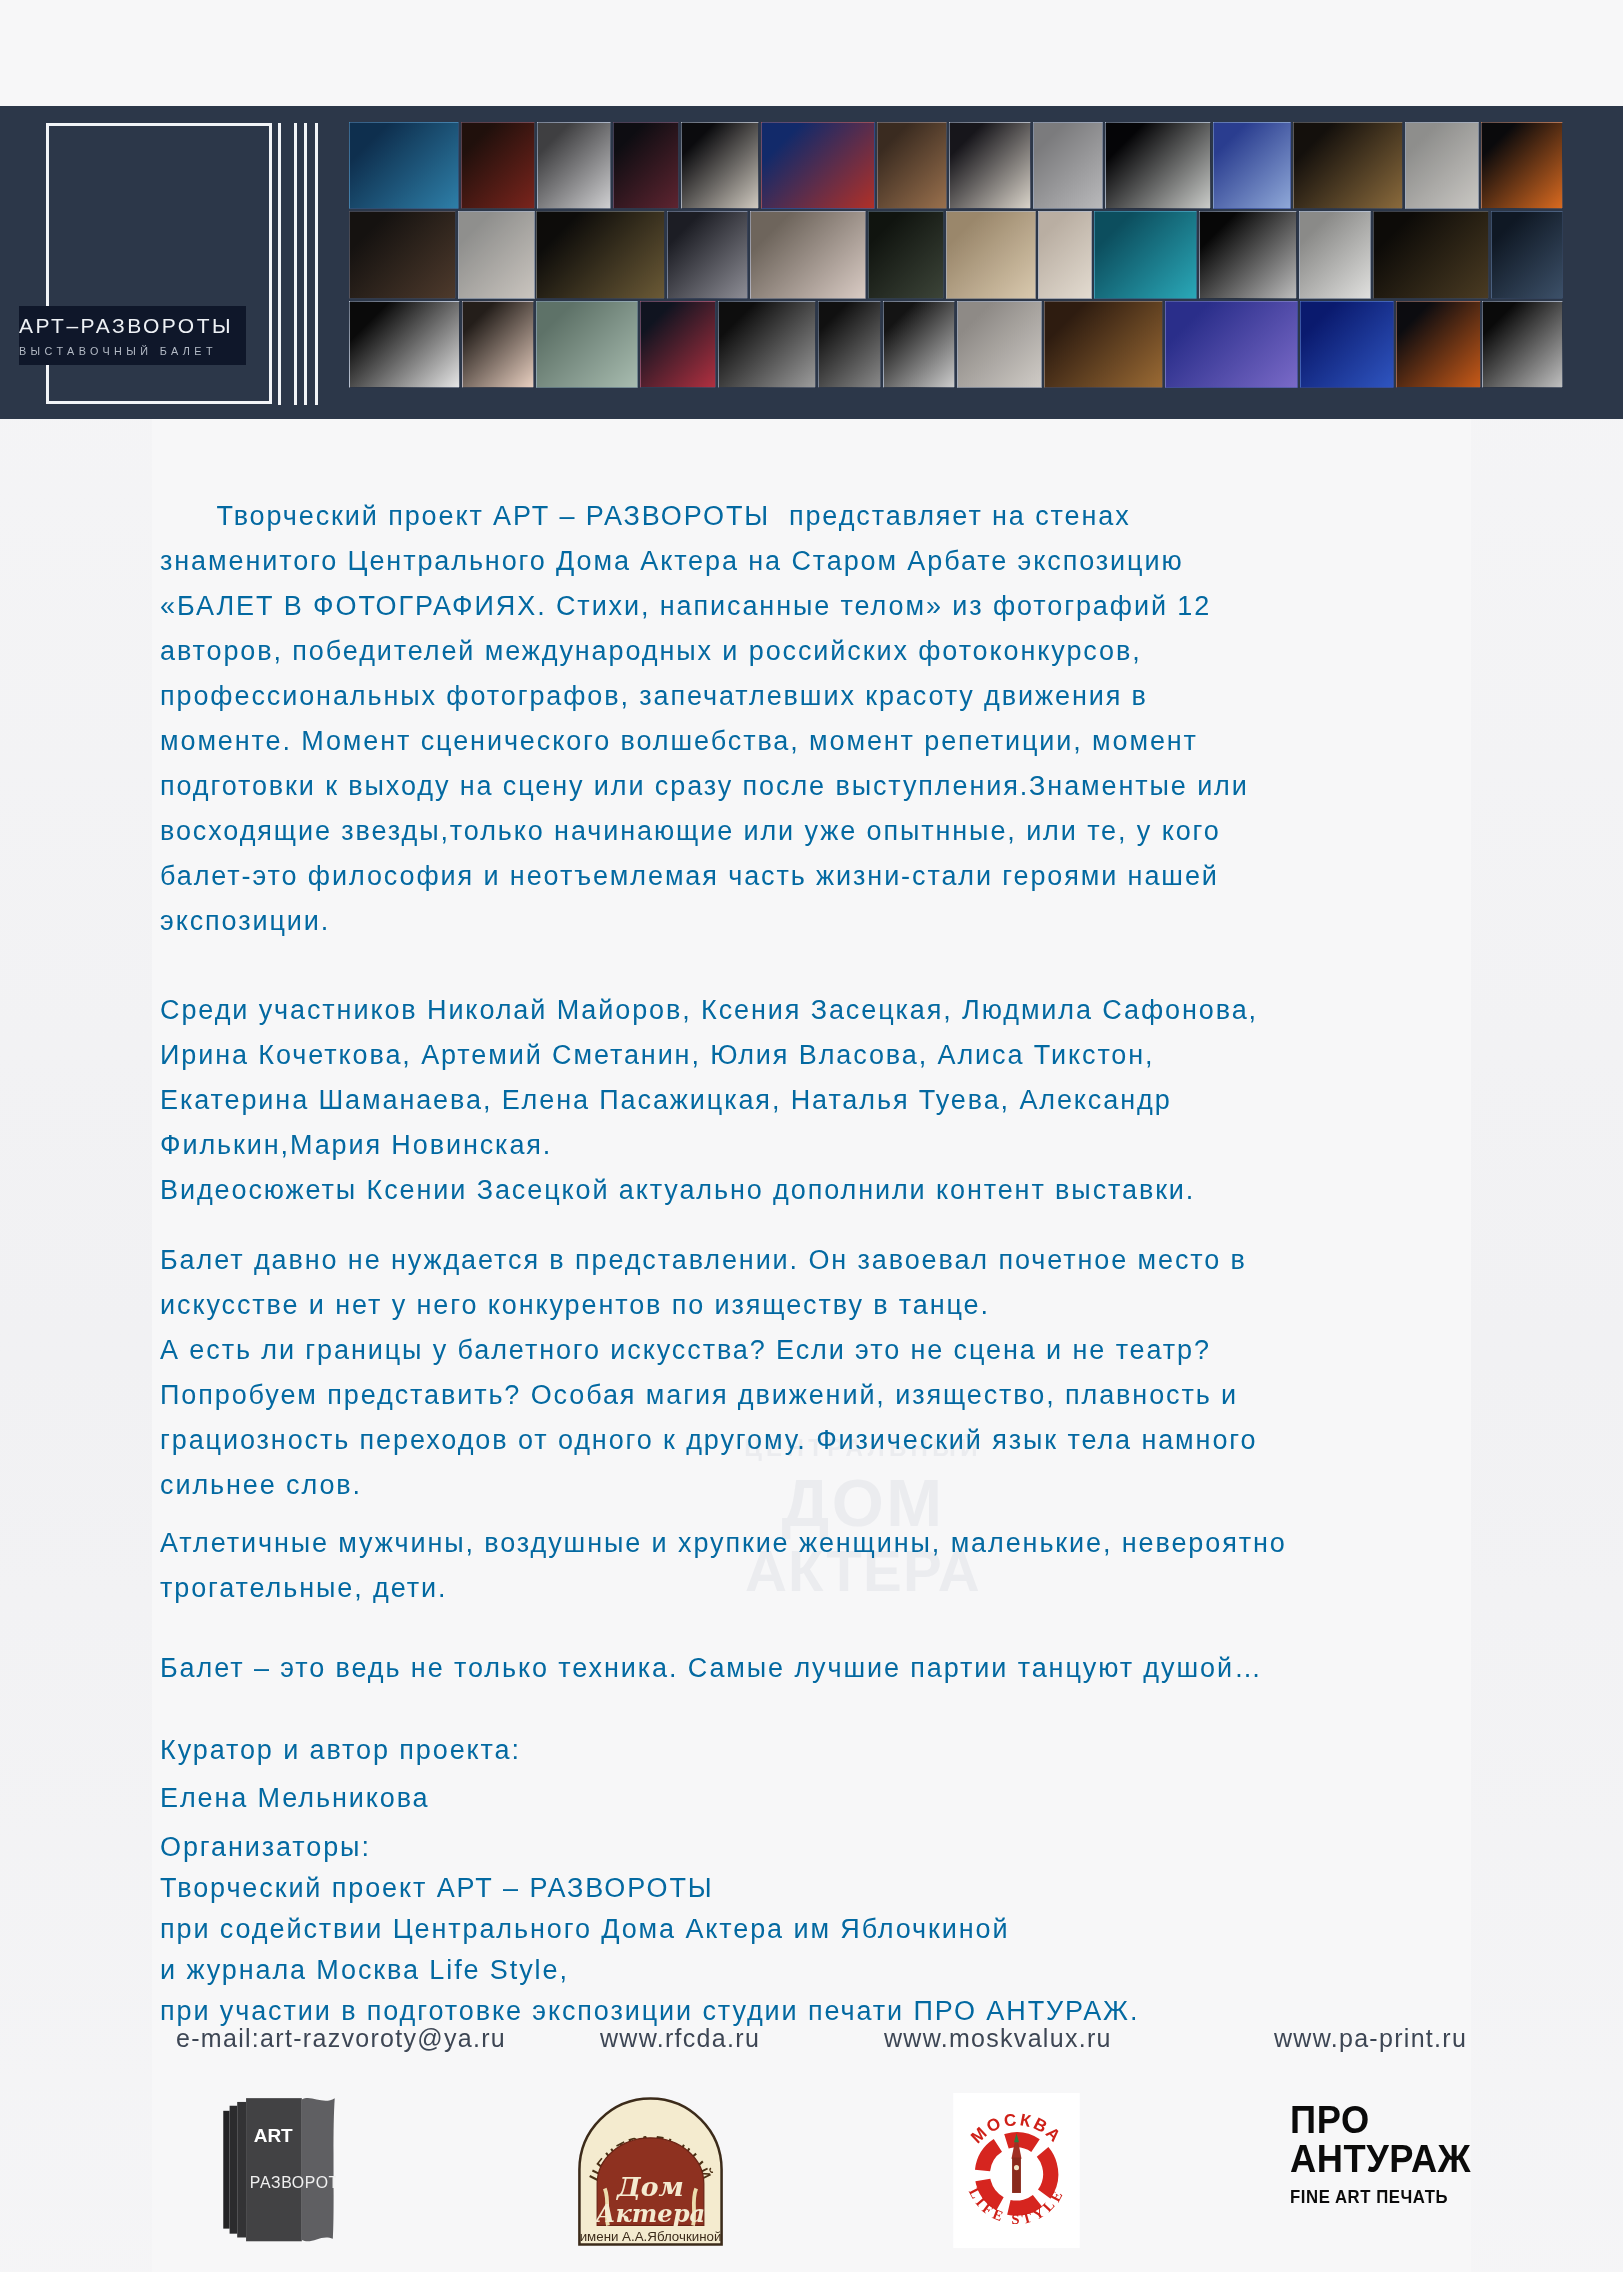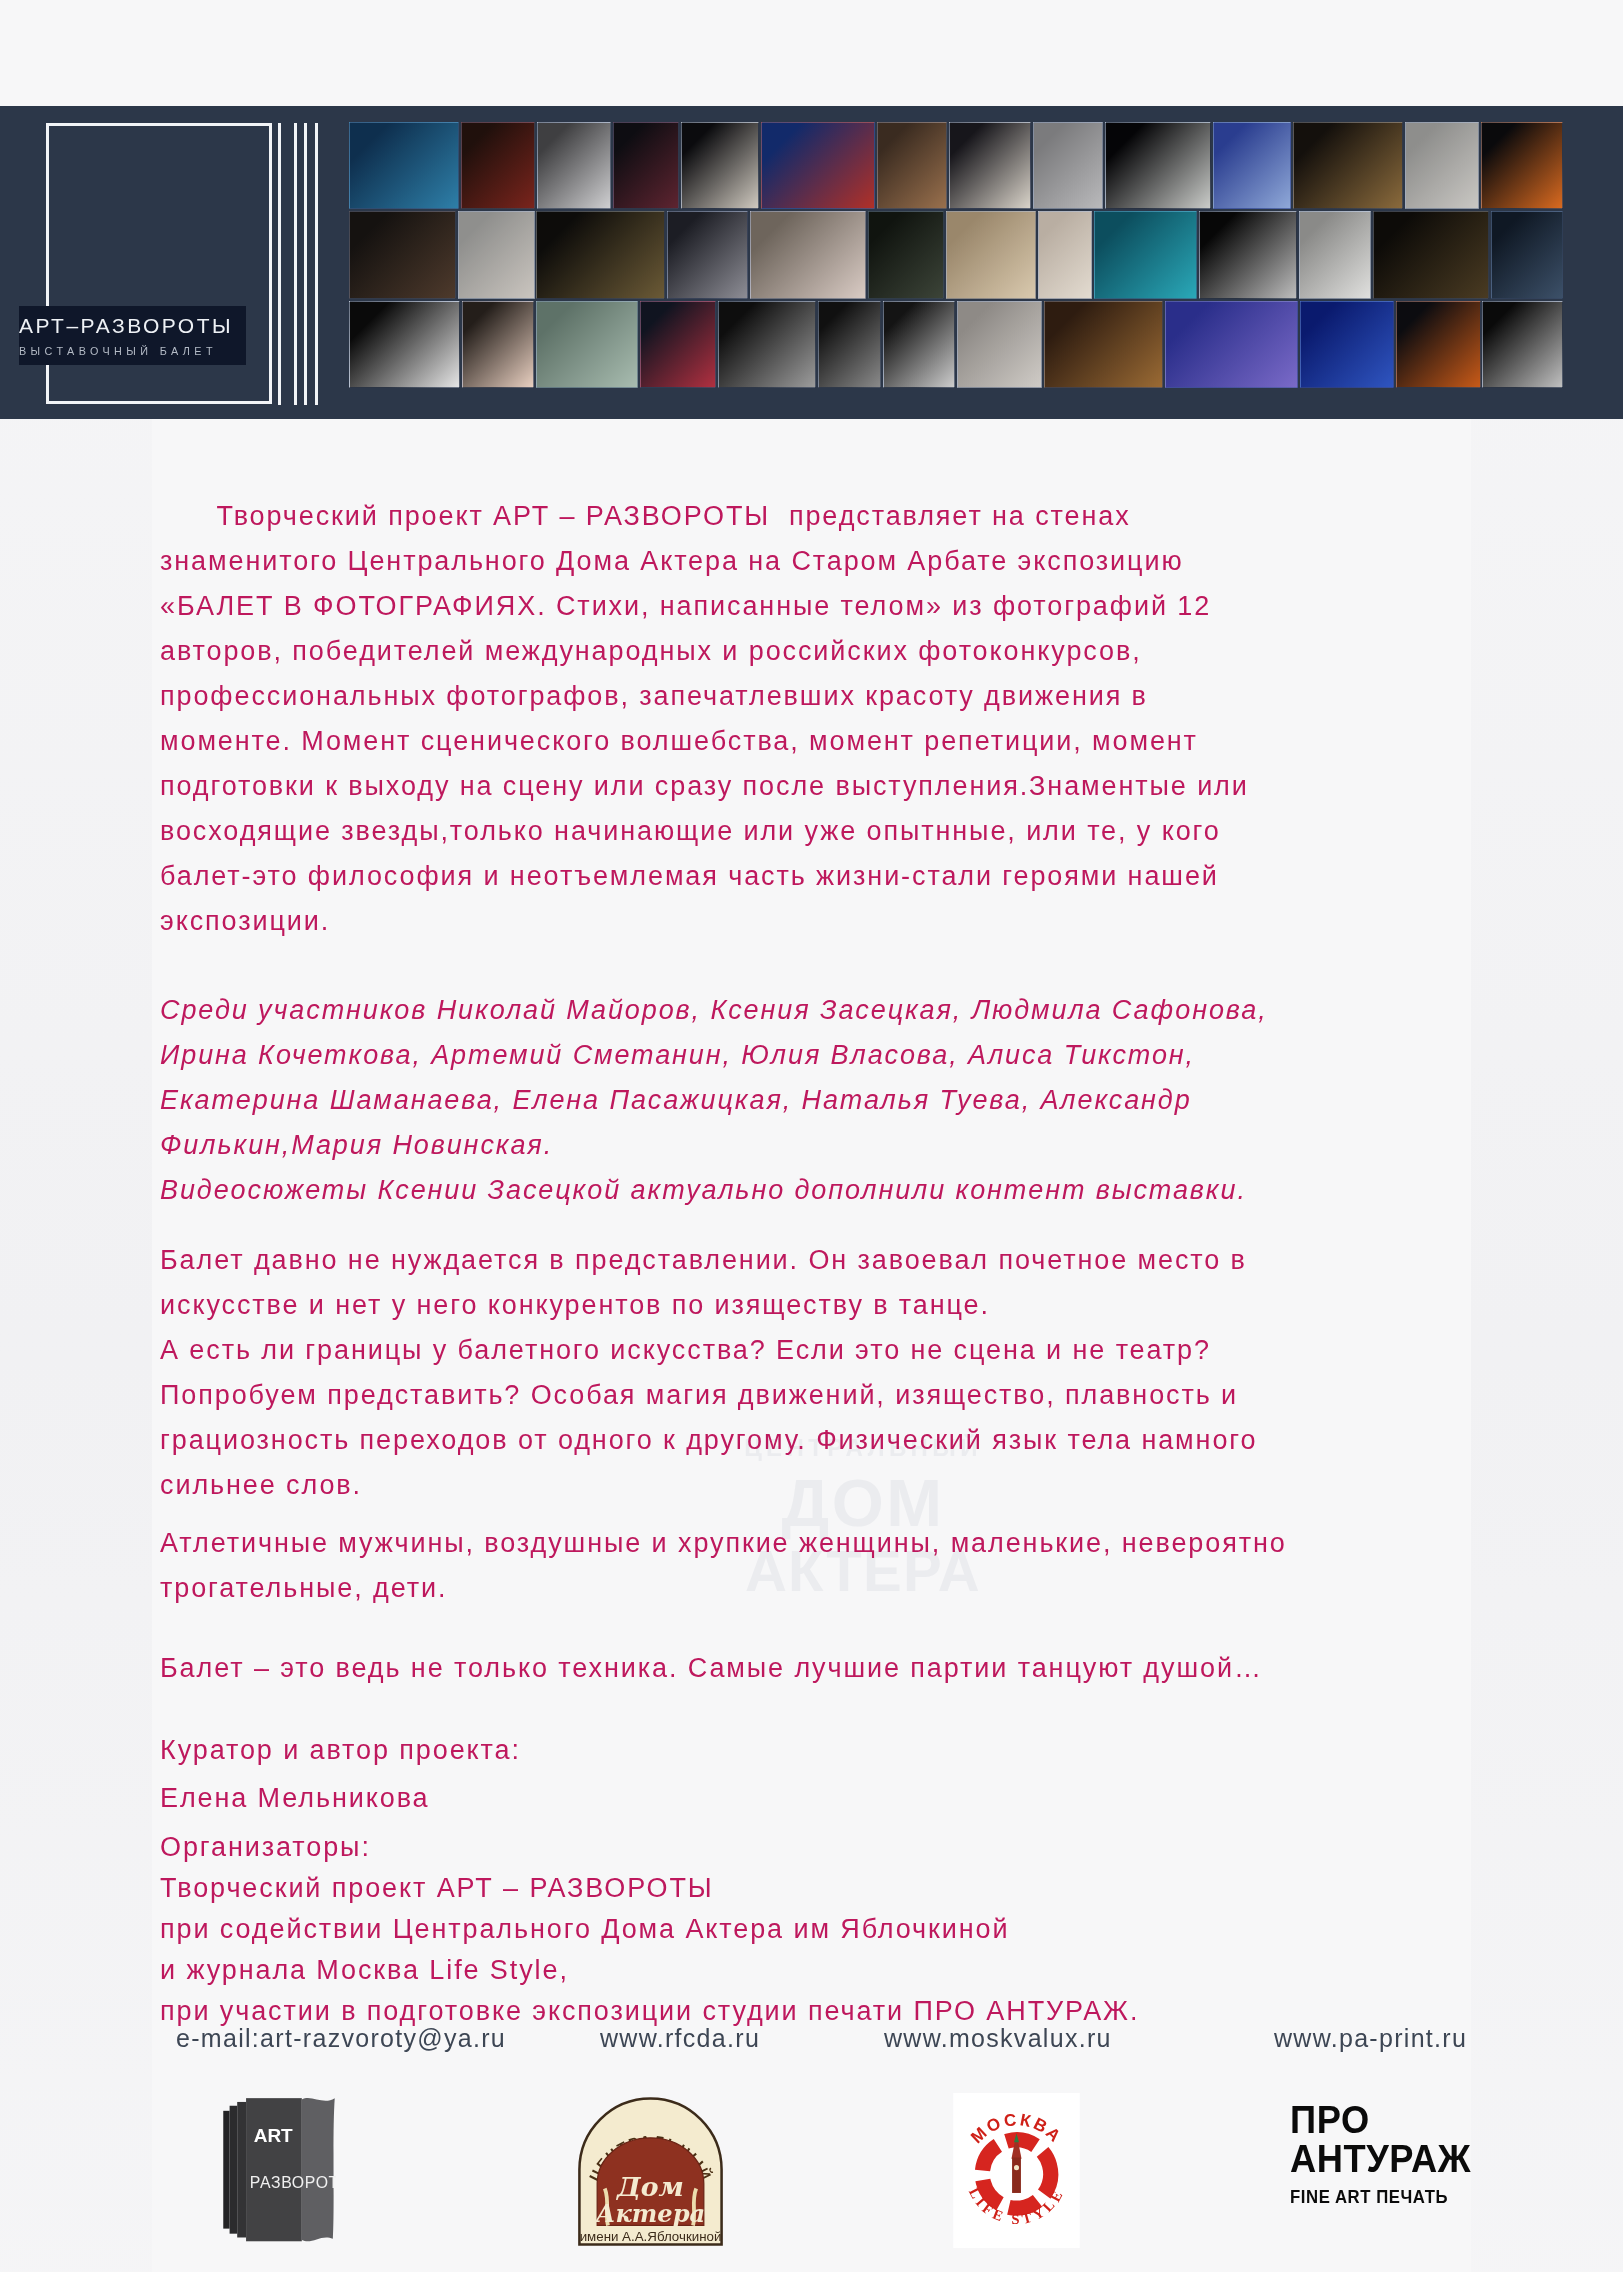--- a/index.html
+++ b/index.html
@@ -24,24 +24,24 @@
   .logo-sub{color:#b4bbc6;font-size:10.8px;letter-spacing:4.4px;margin-top:7.6px;}
 
   
   .collage{position:absolute;left:349px;top:16px;width:1214px;height:266px;
            display:flex;flex-direction:column;gap:1.9px;}
   .c-row{display:flex;flex:1;gap:1.9px;}
   .c-tile{border:0.6px solid rgba(110,135,180,.35);min-width:0;}
 
   
   .content{position:absolute;left:160px;right:76px;top:494px;z-index:1;
-           color:#be185d;font-size:27px;line-height:45px;letter-spacing:1.9px;white-space:pre-wrap;}
+           color:#0369a1;font-size:27px;line-height:45px;letter-spacing:1.9px;white-space:pre-wrap;}
   .block{margin:0;}
   .block:nth-child(1){margin-bottom:44px;}
-  .block:nth-child(2){margin-bottom:25px;font-style:italic;}
+  .block:nth-child(2){margin-bottom:25px;}
   .block:nth-child(3){margin-bottom:12.7px;margin-top:24px;}
   .block:nth-child(4){margin-bottom:35px;}
   .block:nth-child(5){margin-bottom:35px;}
   .block:nth-child(6){line-height:48px;margin-bottom:5px;}
   .block:nth-child(7){line-height:41px;}
 
   .contacts{position:absolute;left:160px;top:2024px;right:51px;height:38px;z-index:1;
             color:#3d4654;font-size:25px;letter-spacing:1.3px;}
   .contacts span{position:absolute;top:0;white-space:nowrap;margin-left:16px;}
   .ct-email{left:0;} .ct-s1{left:424px;} .ct-s2{left:708px;} .ct-s3{left:1098px;}

